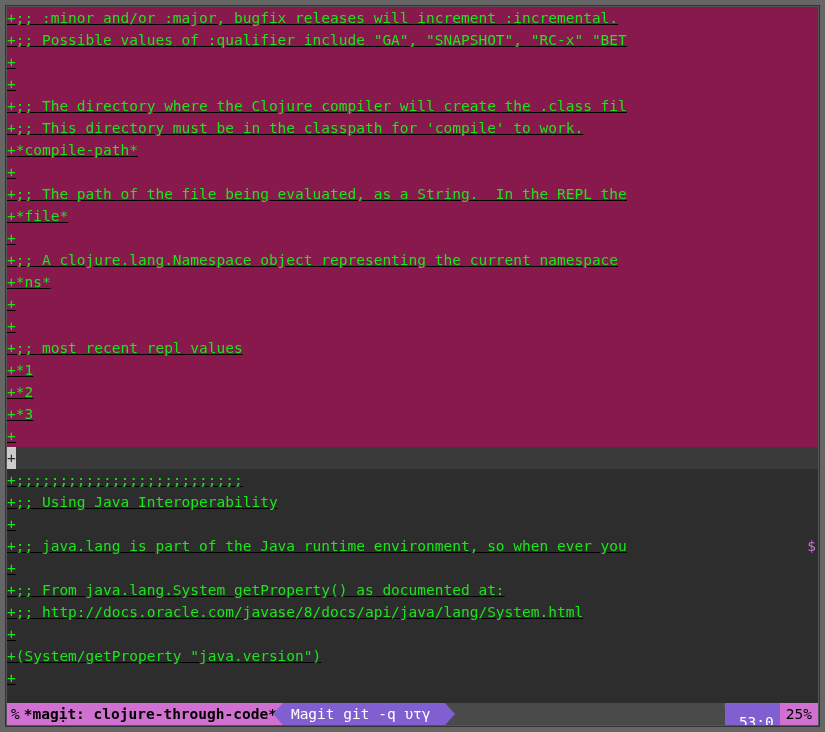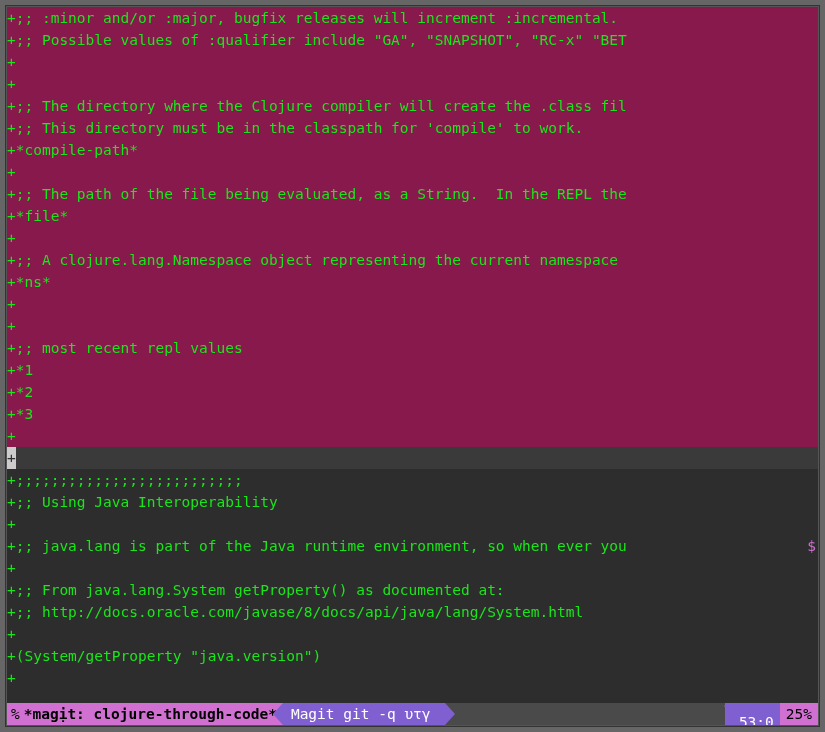--- a/index.html
+++ b/index.html
@@ -102,21 +102,21 @@
       border-bottom: 11px solid transparent;
       border-right: 11px solid #8060d0;
     }
     .ml-pct {
       background: #d070d0;
       color: #000;
       padding: 16px 6px;
       position: relative;
     }
     .trunc { color: #d070d0; position: absolute; right: 2px; }
-    .line-wrap { position: relative; }
+    .line-wrap { position: relative; text-decoration: underline; }
   </style>
 </head>
 <body>
 
 <div class="frame">
   <div class="buffer" id="buffer"><div class="line-wrap region"><span class="line plus">+;; :minor and/or :major, bugfix releases will increment :incremental.</span><span class="trunc">→</span></div><div class="line-wrap region"><span class="line plus">+;; Possible values of :qualifier include "GA", "SNAPSHOT", "RC-x" "BET</span></div><div class="line-wrap region"><span class="line plus">+</span></div><div class="line-wrap region"><span class="line plus">+</span><span class="trunc">→</span></div><div class="line-wrap region"><span class="line plus">+;; The directory where the Clojure compiler will create the .class fil</span></div><div class="line-wrap region"><span class="line plus">+;; This directory must be in the classpath for 'compile' to work.</span></div><div class="line-wrap region"><span class="line plus">+*compile-path*</span></div><div class="line-wrap region"><span class="line plus">+</span><span class="trunc">→</span></div><div class="line-wrap region"><span class="line plus">+;; The path of the file being evaluated, as a String.  In the REPL the</span></div><div class="line-wrap region"><span class="line plus">+*file*</span></div><div class="line-wrap region"><span class="line plus">+</span></div><div class="line-wrap region"><span class="line plus">+;; A clojure.lang.Namespace object representing the current namespace</span></div><div class="line-wrap region"><span class="line plus">+*ns*</span></div><div class="line-wrap region"><span class="line plus">+</span></div><div class="line-wrap region"><span class="line plus">+</span></div><div class="line-wrap region"><span class="line plus">+;; most recent repl values</span></div><div class="line-wrap region"><span class="line plus">+*1</span></div><div class="line-wrap region"><span class="line plus">+*2</span></div><div class="line-wrap region"><span class="line plus">+*3</span></div><div class="line-wrap region"><span class="line plus">+</span></div><div class="line-wrap cursor-line"><span class="cursor-block">+</span></div><div class="line-wrap"><span class="line plus">+;;;;;;;;;;;;;;;;;;;;;;;;;;</span></div><div class="line-wrap"><span class="line plus">+;; Using Java Interoperability</span></div><div class="line-wrap"><span class="line plus">+</span><span class="trunc">$</span></div><div class="line-wrap"><span class="line plus">+;; java.lang is part of the Java runtime environment, so when ever you</span></div><div class="line-wrap"><span class="line plus">+</span></div><div class="line-wrap"><span class="line plus">+;; From java.lang.System getProperty() as documented at:</span></div><div class="line-wrap"><span class="line plus">+;; http://docs.oracle.com/javase/8/docs/api/java/lang/System.html</span></div><div class="line-wrap"><span class="line plus">+</span></div><div class="line-wrap"><span class="line plus">+(System/getProperty "java.version")</span></div><div class="line-wrap"><span class="line plus">+</span></div></div>
   <div class="modeline">
     <span class="ml-left">% </span>
       <span class="ml-buffer">*magịt: clojure-through-code*</span>
     <span class="ml-mode">Magit git -q   υτγ</span>

